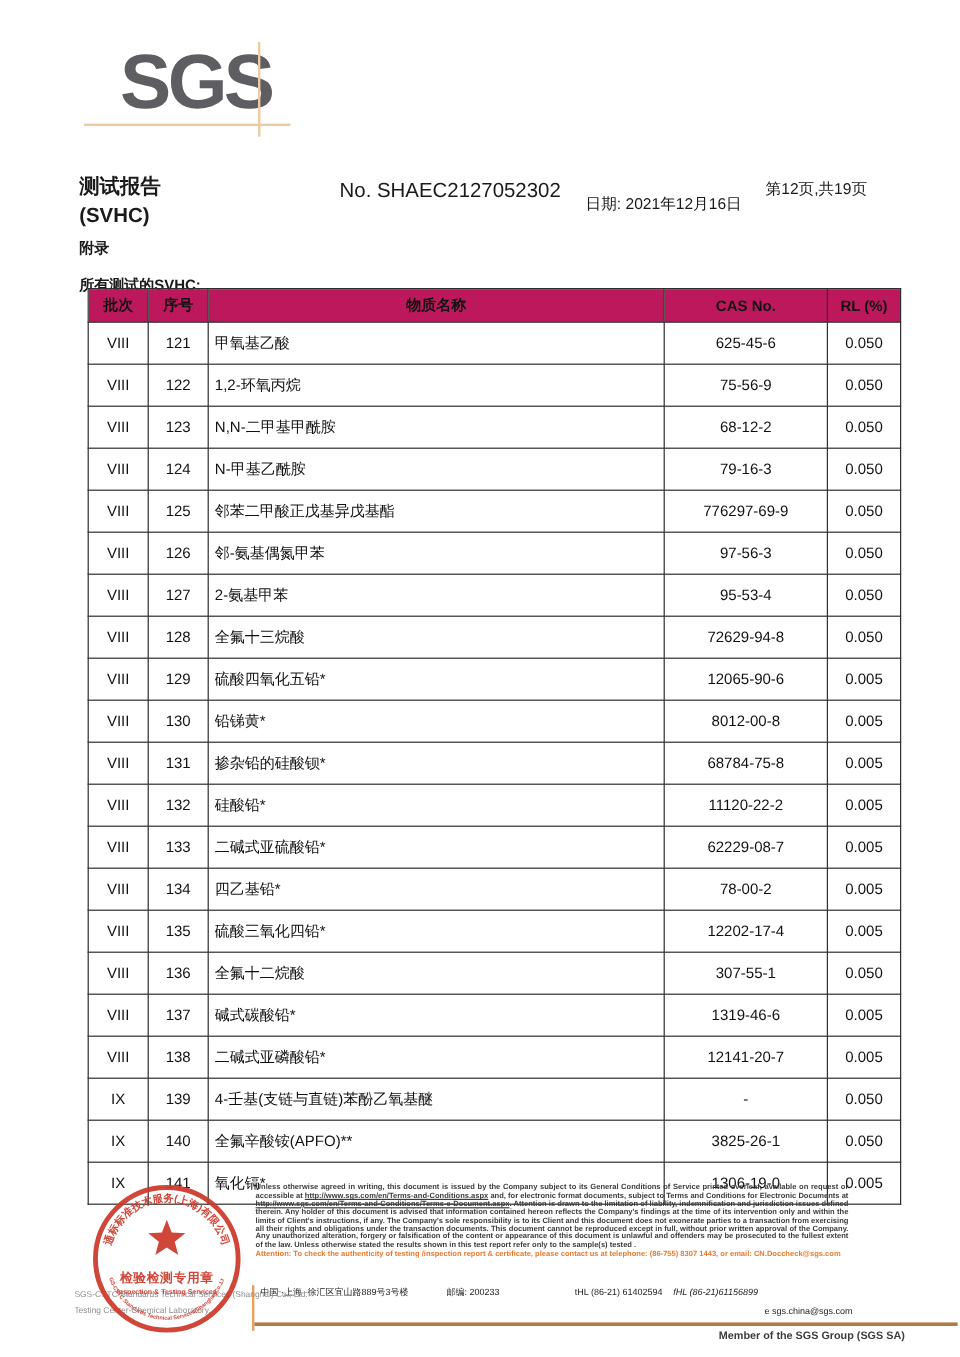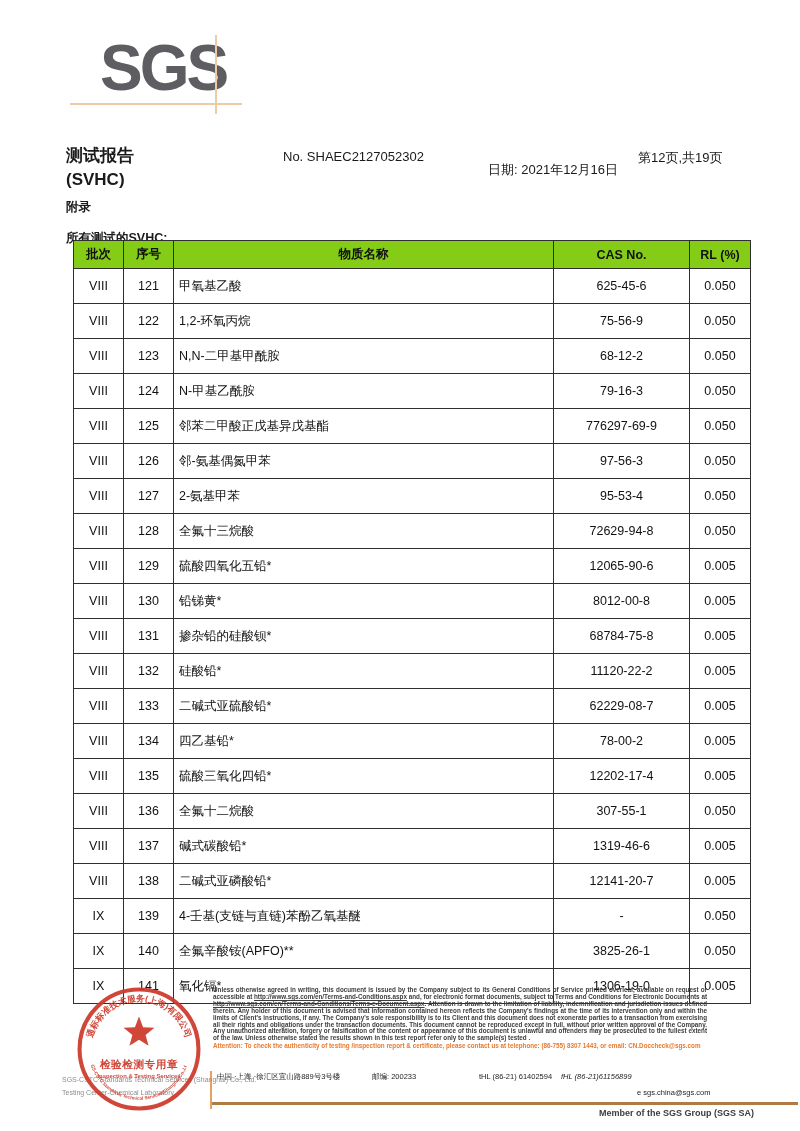--- a/index.html
+++ b/index.html
@@ -14,31 +14,31 @@
   .sgs-logo {
     left:100px; top:36px; font-size:64px; font-weight:bold; letter-spacing:-3px;
     color:#5e5d62; line-height:64px;
   }
   .cross-h { left:70px; top:103px; width:172px; height:2px; background:#eccba5; }
   .cross-v { left:215px; top:35px; width:2px; height:79px; background:#eccba5; }
 
   
   .doc-title { left:66px; top:144px; font-size:17px; font-weight:bold; }
   .doc-subtitle { left:66px; top:170px; font-size:17px; font-weight:bold; }
-  .report-no { left:283px; top:149px; font-size:13px; }
+  .report-no { left:283px; top:149px; font-size:17px; }
   .report-date { left:488px; top:149px; font-size:13px;margin-top:12px; }
   .page-info { left:638px; top:149px; font-size:13px; }
   .appendix { left:66px; top:199px; font-size:12.5px; font-weight:bold; }
   .section-title { left:66px; top:218px; font-size:12.5px; font-weight:bold;margin-top:12px; }
 
   
   .svhc-table { left:73px; top:240px; }
   table { border-collapse:collapse; table-layout:fixed; width:677px; }
   th, td { border:1.5px solid #2f2f2f; font-size:12.5px; color:#111; overflow:hidden; }
-  th { height:25px; font-weight:bold; text-align:center; background:#84cc16; }
+  th { height:25px; font-weight:bold; text-align:center; background:#be185d; }
   td { height:32px; text-align:center; font-weight:normal; }
   td.col-name { text-align:left; padding-left:5px; }
 
   
   .company-en { left:62px; top:1076px; font-size:7px; color:#8e8e93; z-index:1; }
   .company-dept { left:62px; top:1089px; font-size:7px; color:#8e8e93; z-index:1; }
   .stamp { left:76px; top:986px; width:126px; height:126px; z-index:3; opacity:0.93; }
 
   .disclaimer {
     left:213px; top:987px; width:494px; font-size:6.3px; line-height:6.9px;

